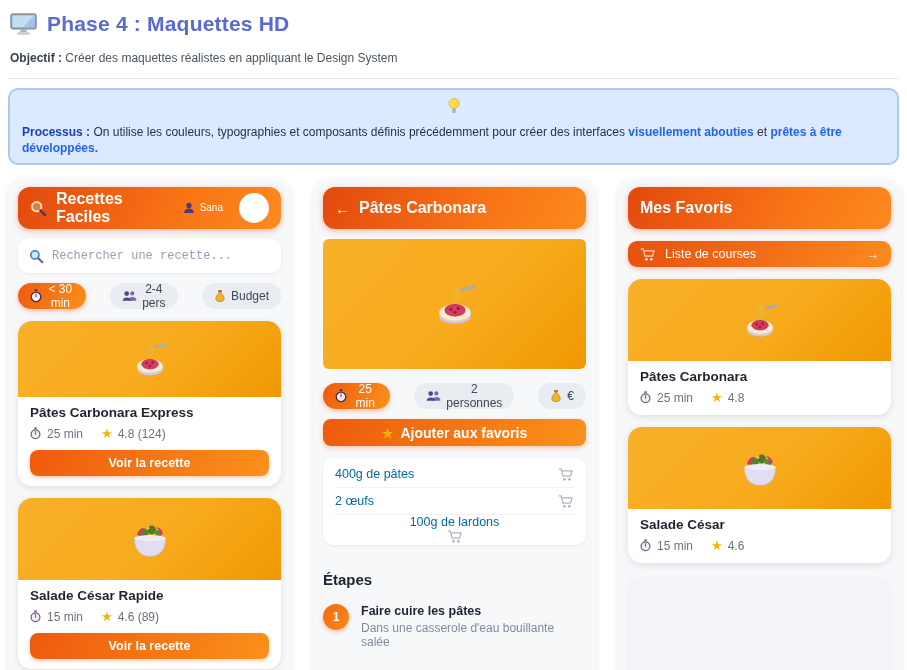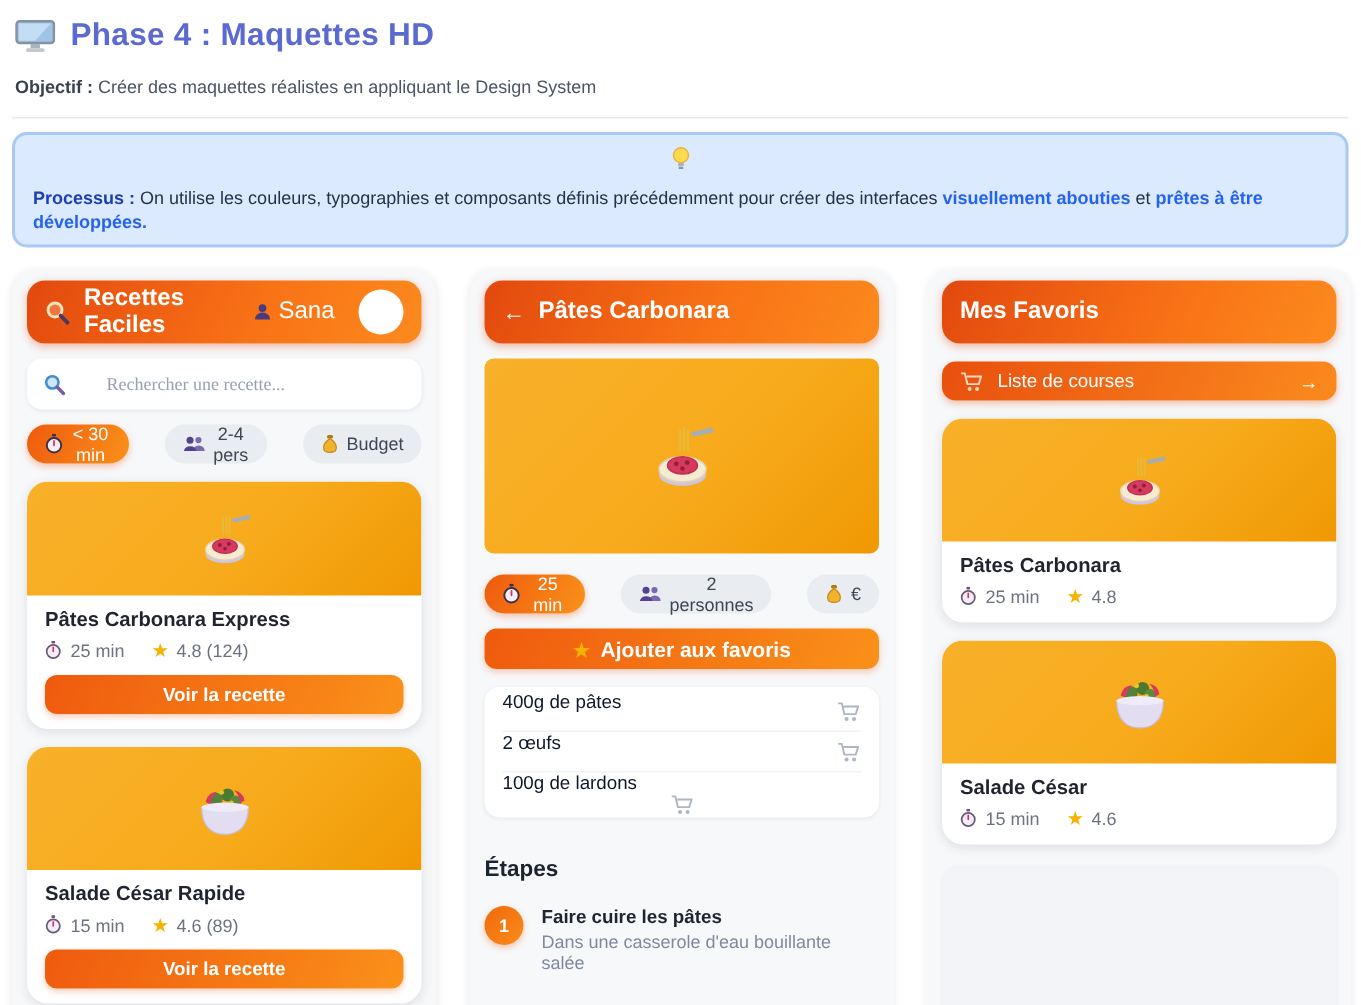--- a/index.html
+++ b/index.html
@@ -35,31 +35,31 @@
     box-shadow: 0 1px 6px rgba(30,40,60,.10); padding: 7px 10px 10px;
     display: flex; flex-direction: column; flex: none;
   }
   .app-header {
     height: 42px; border-radius: 12px; flex: none;
     background: linear-gradient(115deg, #e2490e 0%, #f97316 60%, #fb8a1e 100%);
     display: flex; align-items: center; padding: 0 12px; gap: 9px; color: #fff;
     box-shadow: 0 2px 6px rgba(226,73,14,.35);
   }
   .app-title { font-weight: bold; font-size: 16px; }
-  .user { margin-left: auto; display: flex; align-items: center; gap: 5px; font-size: 16px; }
+  .user { margin-left: auto; display: flex; align-items: flex-start; gap: 5px; font-size: 10px; }
   .avatar { width: 30px; height: 30px; background: #fff; border-radius: 50%; margin-left: 7px; flex: none; }
 
   .searchbar {
     margin-top: 10px; height: 34px; background: #fff; border-radius: 10px;
     display: flex; align-items: center; padding: 0 11px; gap: 8px;
     box-shadow: 0 1px 3px rgba(30,40,60,.08); flex: none;
   }
   .searchbar input {
     border: none; outline: none; background: transparent; width: 100%;
-    font-family: Liberation Serif, serif; font-size: 12px; color: #333; margin-left: 19px;
+    font-family: Liberation Mono, monospace; font-size: 12px; color: #333;
   }
   .searchbar input::placeholder { color: #96a0b5; }
 
   .chips { display: flex; gap: 24px; margin-top: 10px; flex: none; }
   .chip {
     display: inline-flex; align-items: center; gap: 5px; height: 26px; padding: 0 12px;
     border-radius: 999px; border: none; font-family: inherit; font-size: 12px;
     background: #e9ecf0; color: #3f4754; cursor: pointer;
   }
   .chip.active {
@@ -101,22 +101,22 @@
     display: flex; align-items: center; justify-content: center; gap: 7px;
     box-shadow: 0 2px 5px rgba(239,90,14,.3); flex: none;
   }
   .chips.detail { margin-top: 14px; }
   .h2 { margin-top: 26px; font-size: 15px; font-weight: bold; color: #1c2430; flex: none; }
   .ingr-card {
     margin-top: 12px; background: #fff; border-radius: 10px; padding: 3px 12px;
     box-shadow: 0 1px 3px rgba(30,40,60,.07); flex: none;
   }
   .ingr-row {
-    display: flex; justify-content: space-between;
-    height: 27px; font-size: 12.5px; color: #0f172a; border-bottom: 1px solid #f0f2f5;
+    display: flex; align-items: center; justify-content: space-between;
+    height: 27px; font-size: 12.5px; color: #0369a1; border-bottom: 1px solid #f0f2f5;
   }
   .ingr-row:last-child { border-bottom: none; flex-direction: column; }
   .step { display: flex; gap: 12px; margin-top: 16px; align-items: flex-start; flex: none; }
   .step-num {
     width: 26px; height: 26px; border-radius: 50%; flex: none;
     background: linear-gradient(135deg, #f2680f, #f98c17); color: #fff;
     font-size: 12px; font-weight: bold; display: flex; align-items: center; justify-content: center;
     box-shadow: 0 2px 4px rgba(242,104,15,.35);
   }
   .step-title { font-size: 12.5px; font-weight: bold; color: #1f2430; }

